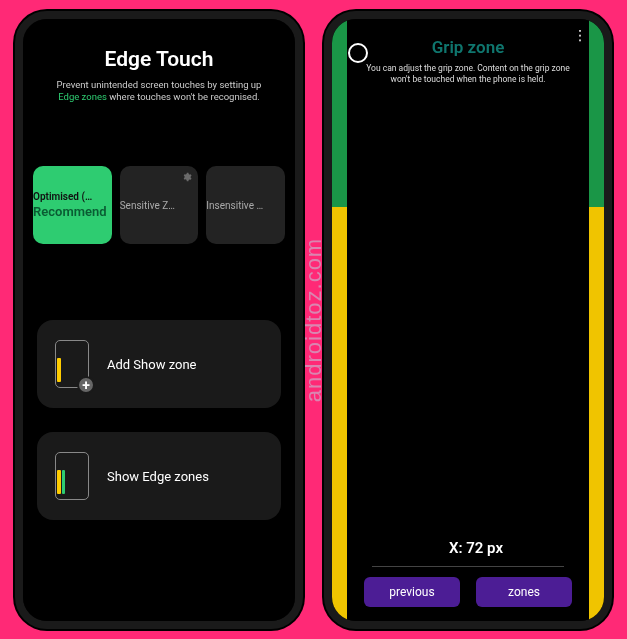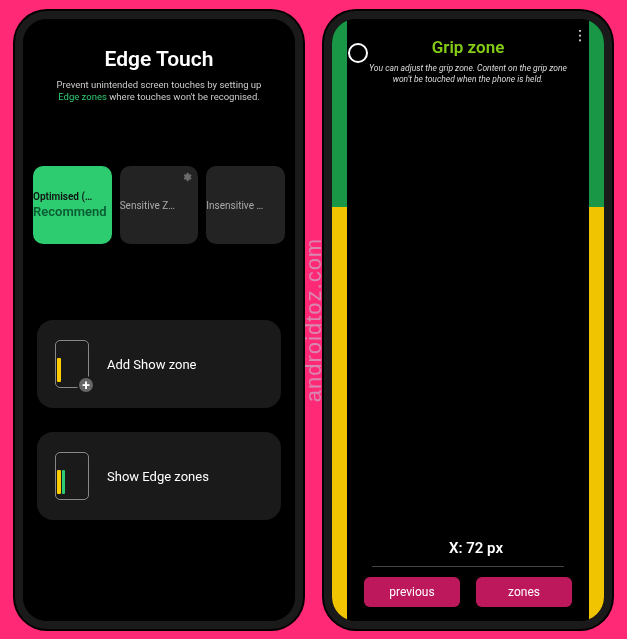--- a/index.html
+++ b/index.html
@@ -145,29 +145,28 @@
       right: 0;
       width: 15px;
     }
     .gz-green { background: #1a9647; }
     .gz-yellow { background: #f0c400; }
     .gz-title {
       text-align: center;
       font-size: 17px;
       font-weight: 600;
       margin-top: 18px;
-      color: #84cc16;
+      color: #0f766e;
     }
     .gz-desc {
       text-align: center;
       font-size: 8.5px;
       color: #ddd;
       margin: 6px 30px 0;
       line-height: 1.3;
-      font-style: italic;
     }
     .gz-more {
       position: absolute;
       top: 8px;
       right: 18px;
       color: #fff;
       font-size: 14px;
       letter-spacing: -1px;
     }
     .gz-drag {
@@ -209,21 +208,21 @@
       bottom: 14px;
       left: 0;
       right: 0;
       display: flex;
       justify-content: center;
       gap: 16px;
     }
     .gz-btn {
       width: 96px;
       height: 30px;
-      background: #be185d;
+      background: #4c1d95;
       border-radius: 6px;
       display: flex;
       align-items: center;
       justify-content: center;
       font-size: 12px;
       color: #fff;
     }
     .watermark {
       position: absolute;
       left: 50%;

